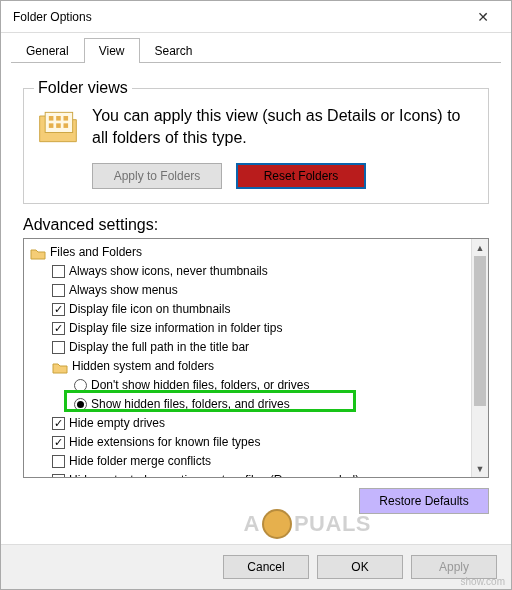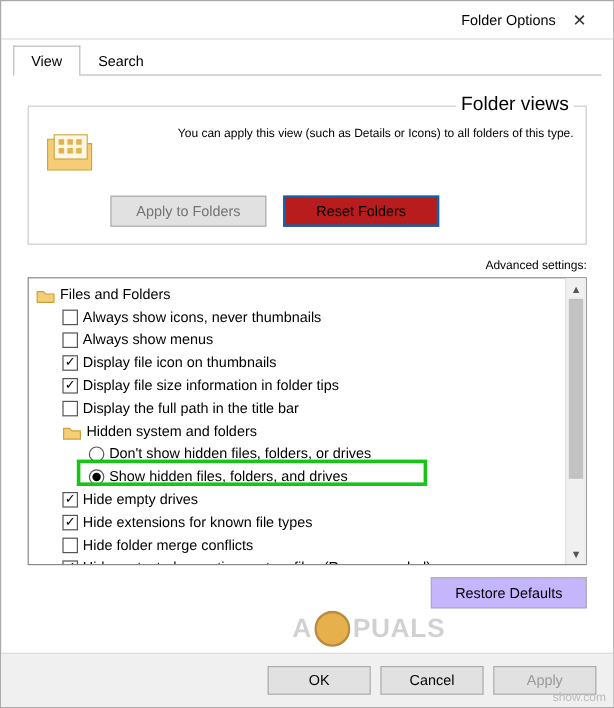--- a/index.html
+++ b/index.html
@@ -13,21 +13,20 @@
     height: 590px;
     overflow: hidden;
     color: #000;
   }
   .window {
     width: 512px;
     height: 590px;
     border: 1px solid #aaa;
     background: #fff;
     position: relative;
-    text-align: right;
   }
   .titlebar {
     height: 32px;
     display: flex;
     align-items: center;
     padding: 0 8px 0 12px;
     border-bottom: 1px solid #ddd;
   }
   .titlebar .title {
     flex: 1;
@@ -93,21 +92,21 @@
     display: flex;
     gap: 10px;
   }
   .folder-icon {
     width: 48px; height: 48px;
     display: flex; align-items: center; justify-content: center;
     flex-shrink: 0;
   }
   .folder-icon svg { width: 44px; height: 44px; }
   .fv-desc {
-    font-size: 10px;
+    font-size: 16px;
     line-height: 1.35;
     flex: 1;
     padding-top: 2px;
   }
   .fv-buttons {
     display: flex;
     gap: 14px;
     margin: 12px 0 0 58px;
   }
   .btn {
@@ -126,21 +125,21 @@
     color: #737373;
     background: #e1e1e1;
   }
   .btn.default {
     border: 2px solid #0a64ad;
     background: #b91c1c;
   }
 
   .adv-label {
     margin: 8px 4px 4px 4px;
-    font-size: 10px;
+    font-size: 16px;
   }
   .adv-box {
     border: 1px solid #888;
     height: 240px;
     margin: 0 4px 10px 4px;
     position: relative;
     display: flex;
   }
   .adv-scroll {
     flex: 1;
@@ -267,20 +266,23 @@
 
   <div class="titlebar">
     <span class="title">Folder Options</span>
     <div class="close-btn">
       <span>✕</span>
     </div>
   </div>
 
   <div class="tabs">
     <div class="tab-line"></div>
+    <div class="tab">
+      <span>General</span>
+    </div>
     <div class="tab active">
       <span>View</span>
     </div>
     <div class="tab">
       <span>Search</span>
     </div>
   </div>
 
   <div class="content">
 
@@ -413,24 +415,24 @@
   </div>
 
   <div class="watermark">
     <span>A</span>
     <span class="av"></span>
     <span>PUALS</span>
   </div>
 
   <div class="bottom-bar">
     <div class="btn-sm">
+      <span>Cancel</span>
+    </div>
+    <div class="btn-sm">
       <span>OK</span>
-    </div>
-    <div class="btn-sm">
-      <span>Cancel</span>
     </div>
     <div class="btn-sm disabled">
       <span>Apply</span>
     </div>
   </div>
 
   <div class="source-credit">show.com</div>
 </div>
 
 </body></html>

